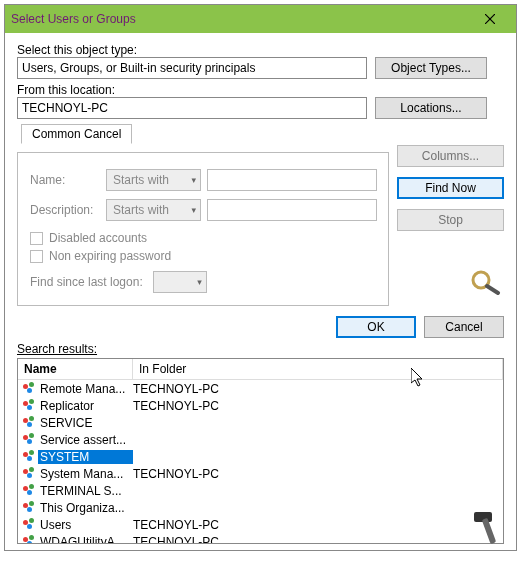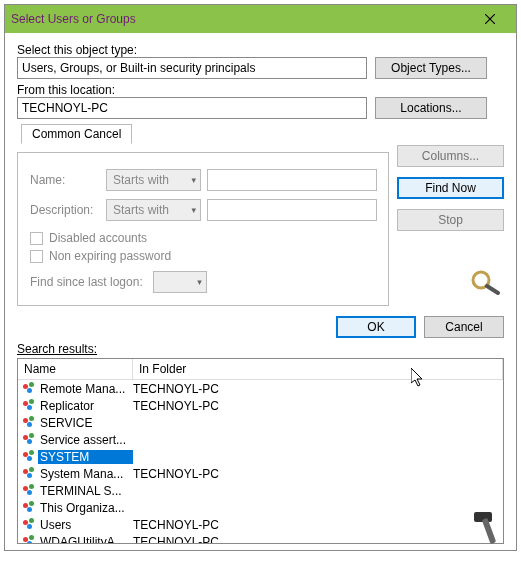--- a/index.html
+++ b/index.html
@@ -44,21 +44,21 @@
   .magnifier { margin-top: auto; padding-top: 28px; align-self: flex-end; }
 
   .dlgbtns { display: flex; justify-content: flex-end; gap: 8px; margin-top: 10px; }
   .dlgbtns .btn { width: 80px; }
 
   .searchlabel { margin-top: 4px; text-decoration: underline; font-size: 12px; }
 
   .results { border: 1px solid #888; margin-top: 2px; height: 186px; overflow-y: scroll; background: #fff; }
   .results .hdr { display: flex; background: #fff; border-bottom: 1px solid #ddd; }
   .results .hdr .col { border-right: 1px solid #ddd; padding: 3px 6px; font-size: 12px; background: #fff; }
-  .results .hdr .col.name { width: 115px; }
+  .results .hdr .col.name { width: 115px; font-weight: bold; }
   .results .hdr .col.folder { flex: 1; }
   .results .row-item { display: flex; align-items: center; height: 17px; padding-left: 4px; }
   .results .row-item .ico { width: 16px; height: 14px; display: flex; align-items: center; justify-content: center; }
   .results .row-item .nm { width: 95px; padding-left: 2px; font-size: 12px; white-space: nowrap; overflow: hidden; text-overflow: ellipsis; }
   .results .row-item .fd { flex: 1; font-size: 12px; padding-left: 0px; }
   .results .row-item.sel .nm { background: #0078d7; color: #fff; }
 
   .group-icon { position: relative; width: 16px; height: 14px; }
   .dot { position: absolute; width: 5px; height: 5px; border-radius: 50%; }
   .d1 { background: #e53935; left: 1px; top: 2px; }

